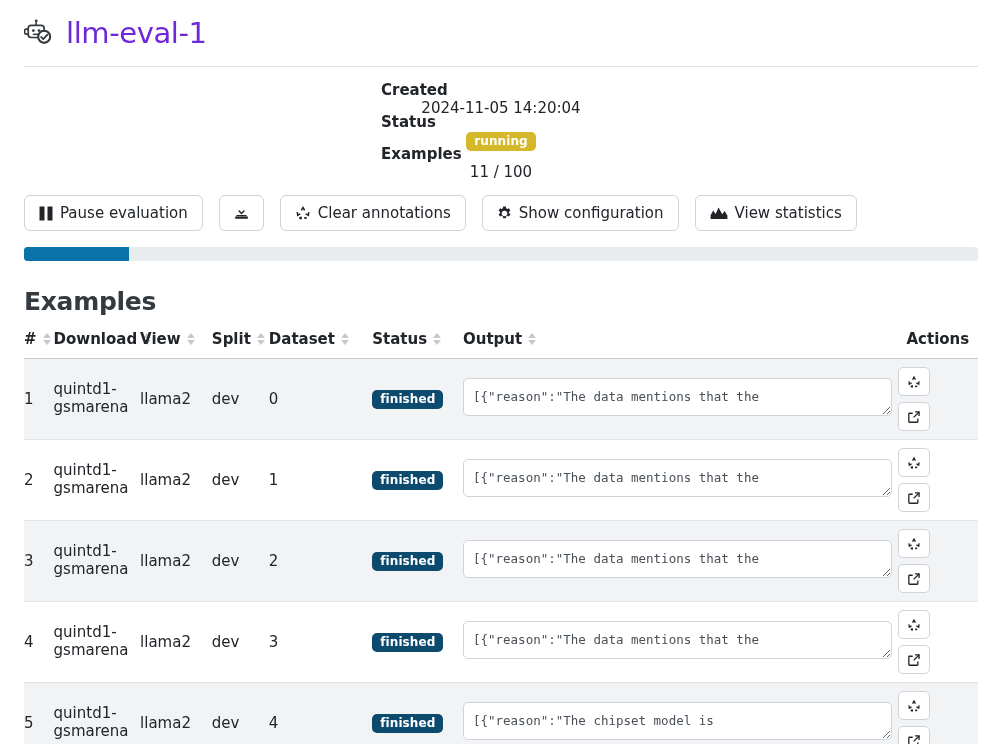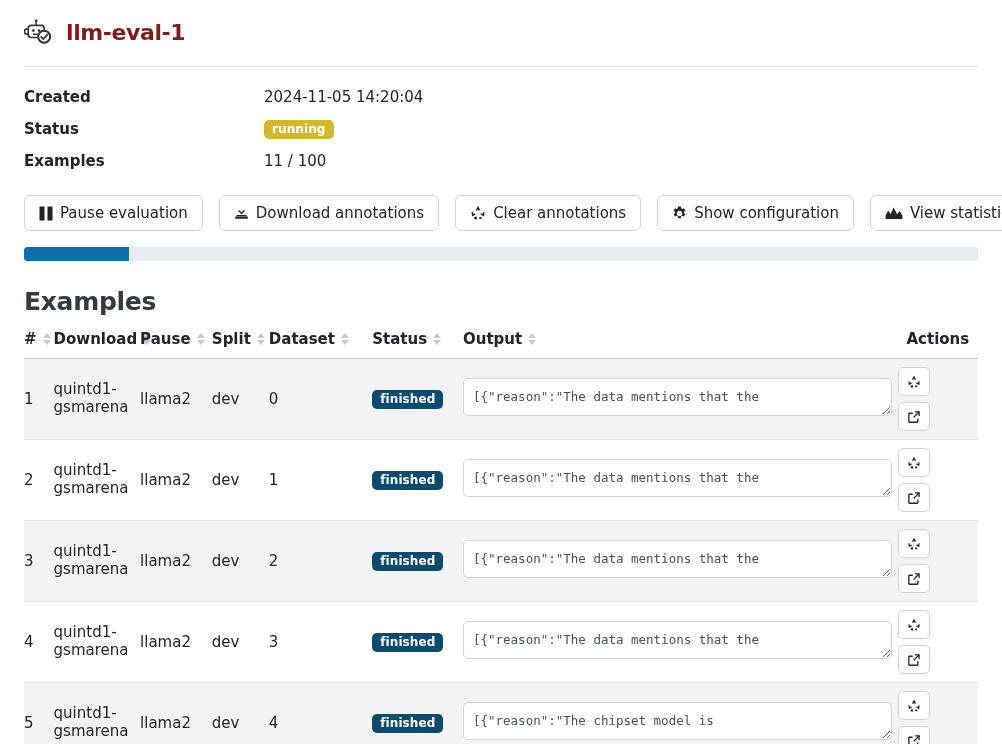--- a/index.html
+++ b/index.html
@@ -13,28 +13,28 @@
   }
   .page { padding: 0 24px; }
 
   
   .title-row {
     display: flex; align-items: center; gap: 12px;
     padding-top: 18px; padding-bottom: 10px;
   }
   .robot-icon { width: 30px; height: 30px; display: block; flex: none; }
   .page-title {
-    font-size: 22px; font-weight: bold; letter-spacing: -0.4px;
-    color: #7f1d1d; line-height: 1;
+    font-size: 29px; font-weight: normal; letter-spacing: -0.4px;
+    color: #6d28d9; line-height: 1;
   }
   .hr { height: 1px; background: #dee2e6; margin: 8px 0 0 0; }
 
   
   .meta { margin-top: 14px; }
-  .meta-row { display: flex; align-items: center; height: 32px; }
+  .meta-row { display: flex; align-items: center; height: 32px; flex-direction: column; }
   .meta-key { width: 240px; font-weight: bold; font-size: 15px; color: #212529; }
   .meta-val { font-size: 15px; color: #212529; }
 
   .badge {
     display: inline-block; border-radius: 5px;
     font-size: 12px; font-weight: bold; color: #fff;
     padding: 3px 8px 4px; line-height: 1; letter-spacing: 0.1px;
   }
   .badge-running { background: #d4b829; }
   .badge-finished { background: #0c4a6e; }
@@ -172,21 +172,20 @@
     </button>
 
     <button class="btn">
       <span>
         <svg width="15" height="15" viewBox="0 0 16 16" fill="#212529">
           <path d="M8 0.8 v6.0 l2.6 -2.6 l1 1 L8 9 L4.4 5.2 l1 -1 L8 6.8 z"></path>
           <rect x="1.2" y="11.3" width="13.6" height="2.2" rx="0.6"></rect>
           <path d="M3.2 9.6 h9.6 l1.3 1.4 H1.9 z"></path>
         </svg>
       </span>
-      <span>Download annotations</span>
     </button>
 
     <button class="btn">
       <span>
         <svg width="16" height="16" viewBox="0 0 16 16" fill="#212529">
           <path d="M8 0.9 L10.3 4.9 L8.9 5.7 L8 4.1 L7.1 5.7 L5.7 4.9 z"></path>
           <path d="M2.1 11.6 L1.5 7.0 L3.1 7.3 L3.3 9.1 L4.8 8.2 L5.6 9.6 z"></path>
           <path d="M14.0 11.6 L10.4 9.6 L11.2 8.2 L12.7 9.1 L12.9 7.3 L14.5 7.0 z"></path>
           <path d="M4.3 12.1 h2.5 v1.8 h-2.5 z"></path>
           <path d="M9.2 12.1 h2.5 v1.8 h-2.5 z"></path>
@@ -243,21 +242,21 @@
               </span>
             </span></th>
           <th><span class="th-inner">
               <span>Download</span>
               <span class="sort-caret">
                 <i class="up"></i>
                 <i class="down"></i>
               </span>
             </span></th>
           <th><span class="th-inner">
-              <span>Pause</span>
+              <span>View</span>
               <span class="sort-caret">
                 <i class="up"></i>
                 <i class="down"></i>
               </span>
             </span></th>
           <th><span class="th-inner">
               <span>Split</span>
               <span class="sort-caret">
                 <i class="up"></i>
                 <i class="down"></i>

